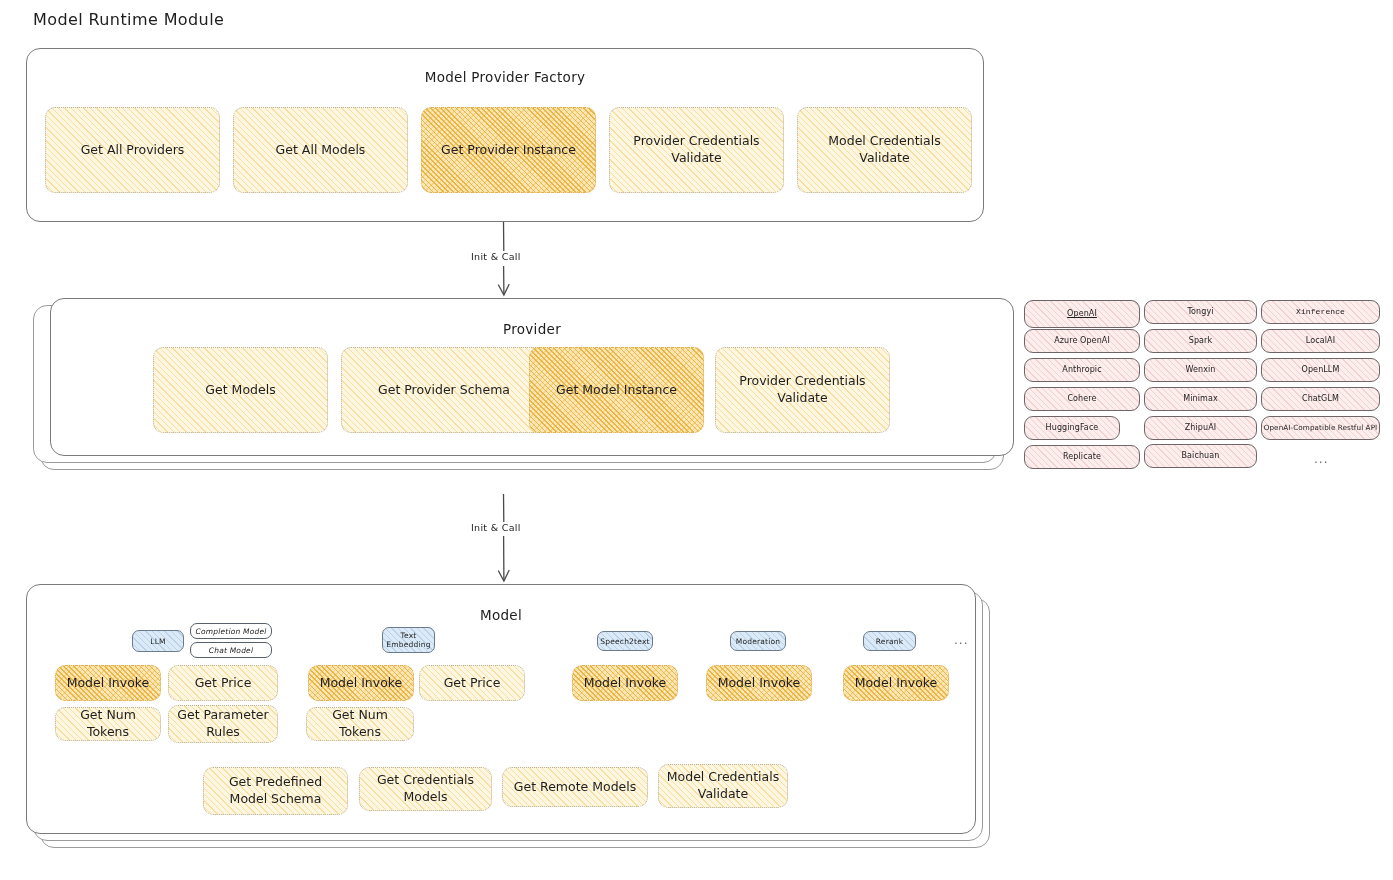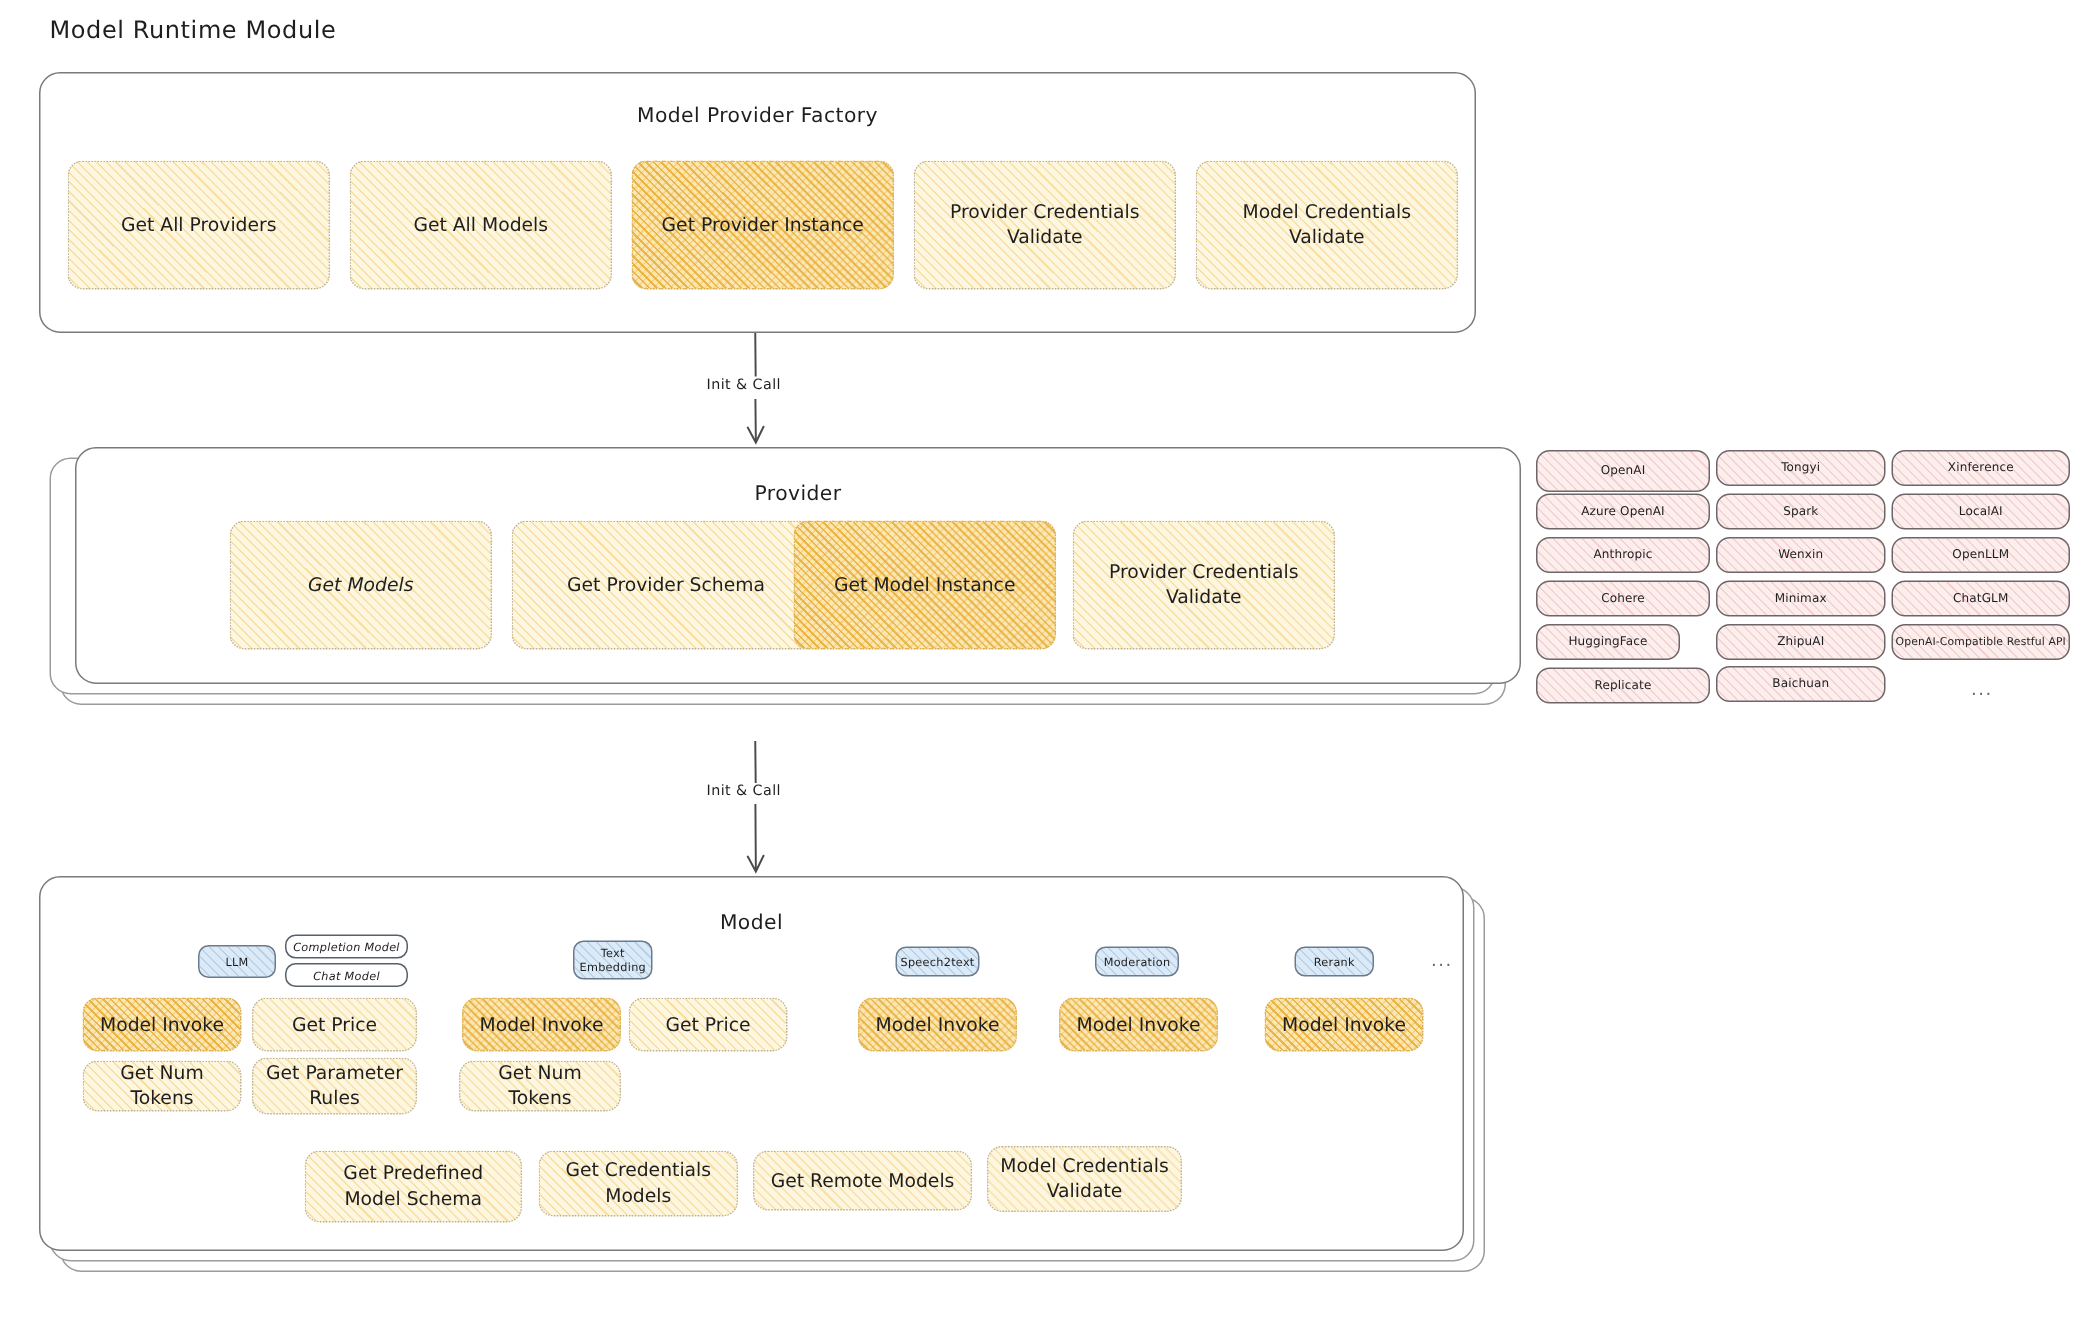--- a/index.html
+++ b/index.html
@@ -198,46 +198,46 @@
     <path d="M28.5 63 L33.9 73 L39 62.5" stroke="#4a4a4a" stroke-width="1.3" fill="none" stroke-linecap="round"></path>
   </svg>
   <div class="arrow-label" style="left:-2px; top:29px;">Init &amp; Call</div>
 </div>
 
 <div class="panel-shadow" style="left:40px; top:312px; width:964px; height:158px;"></div>
 <div class="panel-shadow" style="left:33px; top:305px; width:964px; height:158px;"></div>
 <div class="panel" style="left:26px; top:298px; width:964px; height:158px;margin-left:24px;">
   <div class="panel-title" style="top:22px;">Provider</div>
 
-  <div class="card" style="left:102px; top:48px; width:175px; height:86px;font-style:italic;">Get Models</div>
+  <div class="card" style="left:102px; top:48px; width:175px; height:86px;">Get Models</div>
 
   <div class="card" style="left:290px; top:48px; width:206px; height:86px;">Get Provider Schema</div>
 
   <div class="card hl" style="left:478px; top:48px; width:175px; height:86px;">Get Model Instance</div>
 
   <div class="card" style="left:664px; top:48px; width:175px; height:86px;">Provider Credentials Validate</div>
 </div>
 
 <div style="position:absolute; left:1024px; top:300px; width:356px; height:175px;">
 
-  <div class="chip-pink" style="left:0px; top:0px; width:116px; height:28px;">OpenAI</div>
+  <div class="chip-pink" style="left:0px; top:0px; width:116px; height:28px;text-decoration:underline;">OpenAI</div>
   <div class="chip-pink" style="left:0px; top:29px; width:116px; height:24px;">Azure OpenAI</div>
   <div class="chip-pink" style="left:0px; top:58px; width:116px; height:24px;">Anthropic</div>
   <div class="chip-pink" style="left:0px; top:87px; width:116px; height:24px;">Cohere</div>
   <div class="chip-pink" style="left:0px; top:116px; width:96px; height:24px;">HuggingFace</div>
   <div class="chip-pink" style="left:0px; top:145px; width:116px; height:24px;">Replicate</div>
 
   <div class="chip-pink" style="left:120px; top:0px; width:113px; height:24px;">Tongyi</div>
   <div class="chip-pink" style="left:120px; top:29px; width:113px; height:24px;">Spark</div>
   <div class="chip-pink" style="left:120px; top:58px; width:113px; height:24px;">Wenxin</div>
   <div class="chip-pink" style="left:120px; top:87px; width:113px; height:24px;">Minimax</div>
   <div class="chip-pink" style="left:120px; top:116px; width:113px; height:24px;">ZhipuAI</div>
   <div class="chip-pink" style="left:120px; top:144px; width:113px; height:24px;">Baichuan</div>
 
-  <div class="chip-pink" style="left:237px; top:0px; width:119px; height:24px;">Xinference</div>
+  <div class="chip-pink" style="left:237px; top:0px; width:119px; height:24px;font-family:Liberation Mono, monospace;">Xinference</div>
   <div class="chip-pink" style="left:237px; top:29px; width:119px; height:24px;">LocalAI</div>
   <div class="chip-pink" style="left:237px; top:58px; width:119px; height:24px;">OpenLLM</div>
   <div class="chip-pink" style="left:237px; top:87px; width:119px; height:24px;">ChatGLM</div>
   <div class="chip-pink" style="left:237px; top:116px; width:119px; height:24px; font-size:7.2px;">OpenAI-Compatible Restful API</div>
   <div class="ellipsis" style="left:290px; top:152px;">...</div>
 </div>
 
 <div class="arrow-wrap" style="left:470px; top:494px; width:70px; height:90px;">
   <svg width="70" height="90" viewBox="0 0 70 90">
     <path d="M33.5 0 L33.8 28 M33.6 42 L33.9 86" stroke="#4a4a4a" stroke-width="1.3" fill="none"></path>

